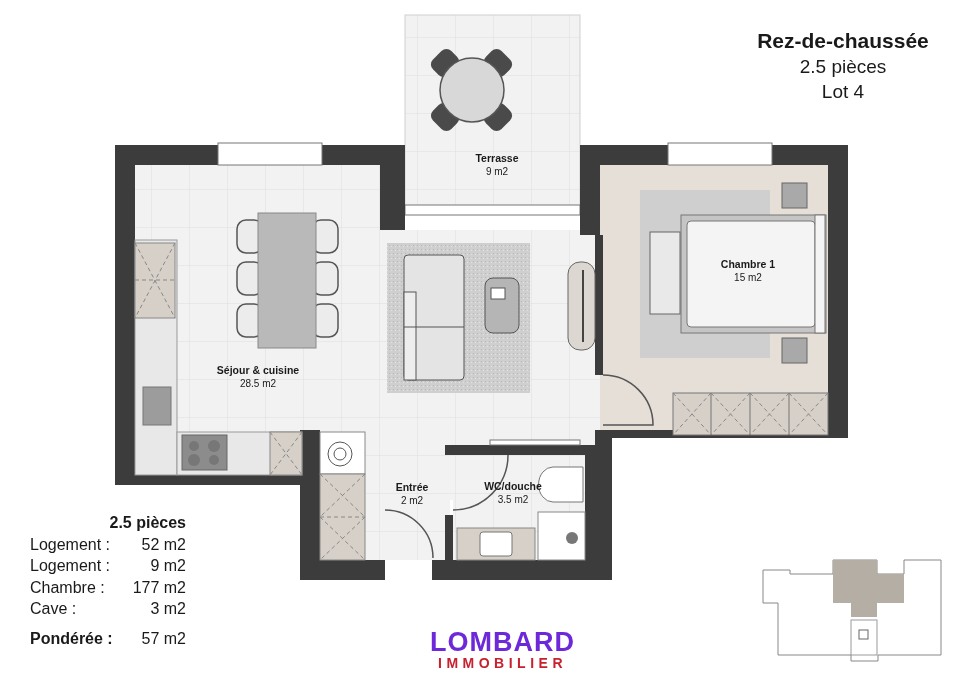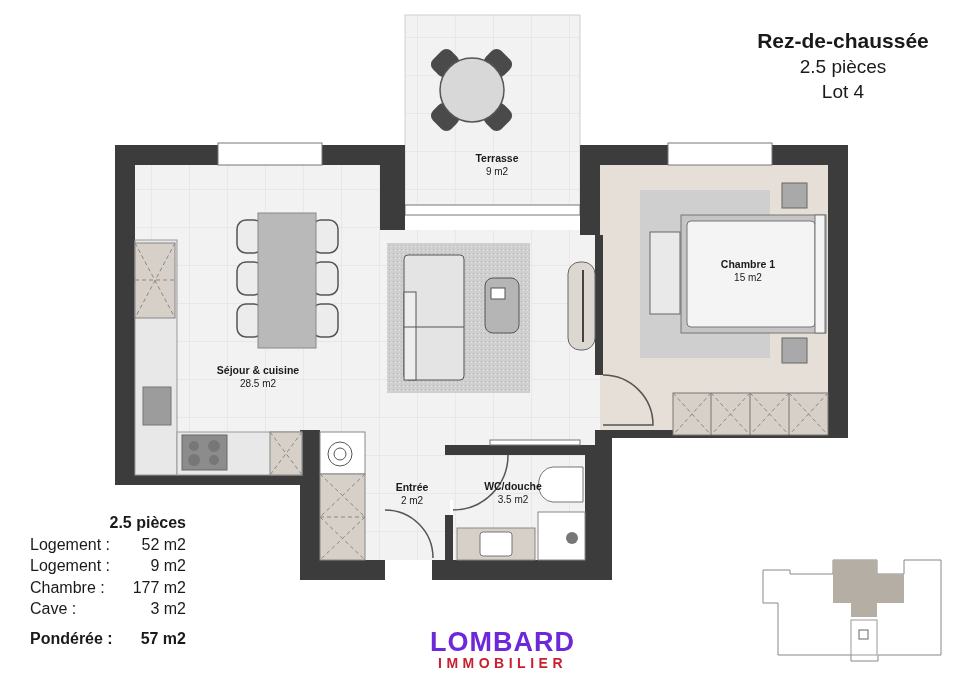--- a/index.html
+++ b/index.html
@@ -5,21 +5,21 @@
   html,body{margin:0;padding:0;background:#ffffff;}
   body{width:965px;height:682px;position:relative;overflow:hidden;font-family:"Liberation Sans",sans-serif;color:#1a1a1a;}
   #plan{position:absolute;left:0;top:0;}
   .hdr{position:absolute;right:22px;top:20px;text-align:center;width:200px;margin-top:8px;}
   .hdr .t1{font-size:21px;font-weight:bold;line-height:26px;}
   .hdr .t2{font-size:19px;line-height:25px;}
   .summary{position:absolute;left:30px;top:512px;width:156px;font-size:16px;line-height:21.5px;}
   .summary .title{text-align:right;font-weight:bold;}
   .summary .row{display:flex;justify-content:space-between;}
   .summary .row.b{font-weight:bold;margin-top:8px;}
-  .summary .row.b .v{font-weight:bold;}
+  .summary .row.b .v{font-weight:normal;}
   .logo{position:absolute;left:420px;top:627px;width:165px;text-align:center;}
   .logo .main{font-size:27px;font-weight:bold;letter-spacing:1px;color:#6d28d9;line-height:30px;}
   .logo .sub{font-size:14px;letter-spacing:4.5px;color:#c8202f;font-weight:bold;line-height:12px;}
   svg text{font-family:"Liberation Sans",sans-serif;}
 </style>
 </head>
 <body>
 
 <svg id="plan" width="965" height="682" viewBox="0 0 965 682">
   <defs>

